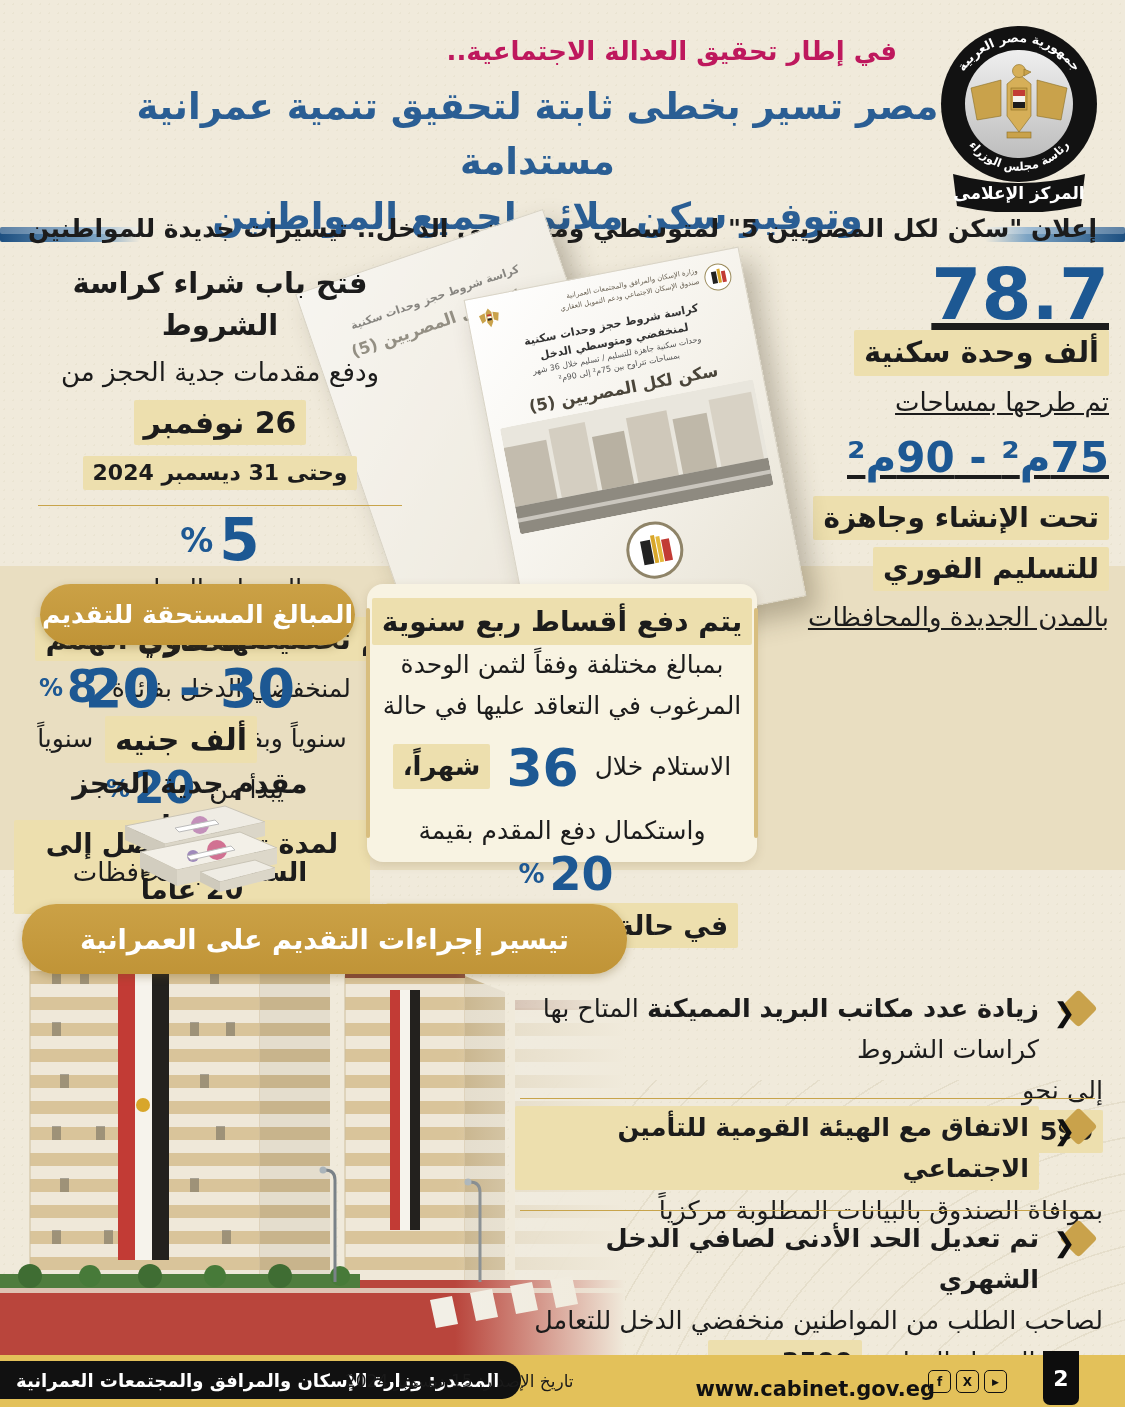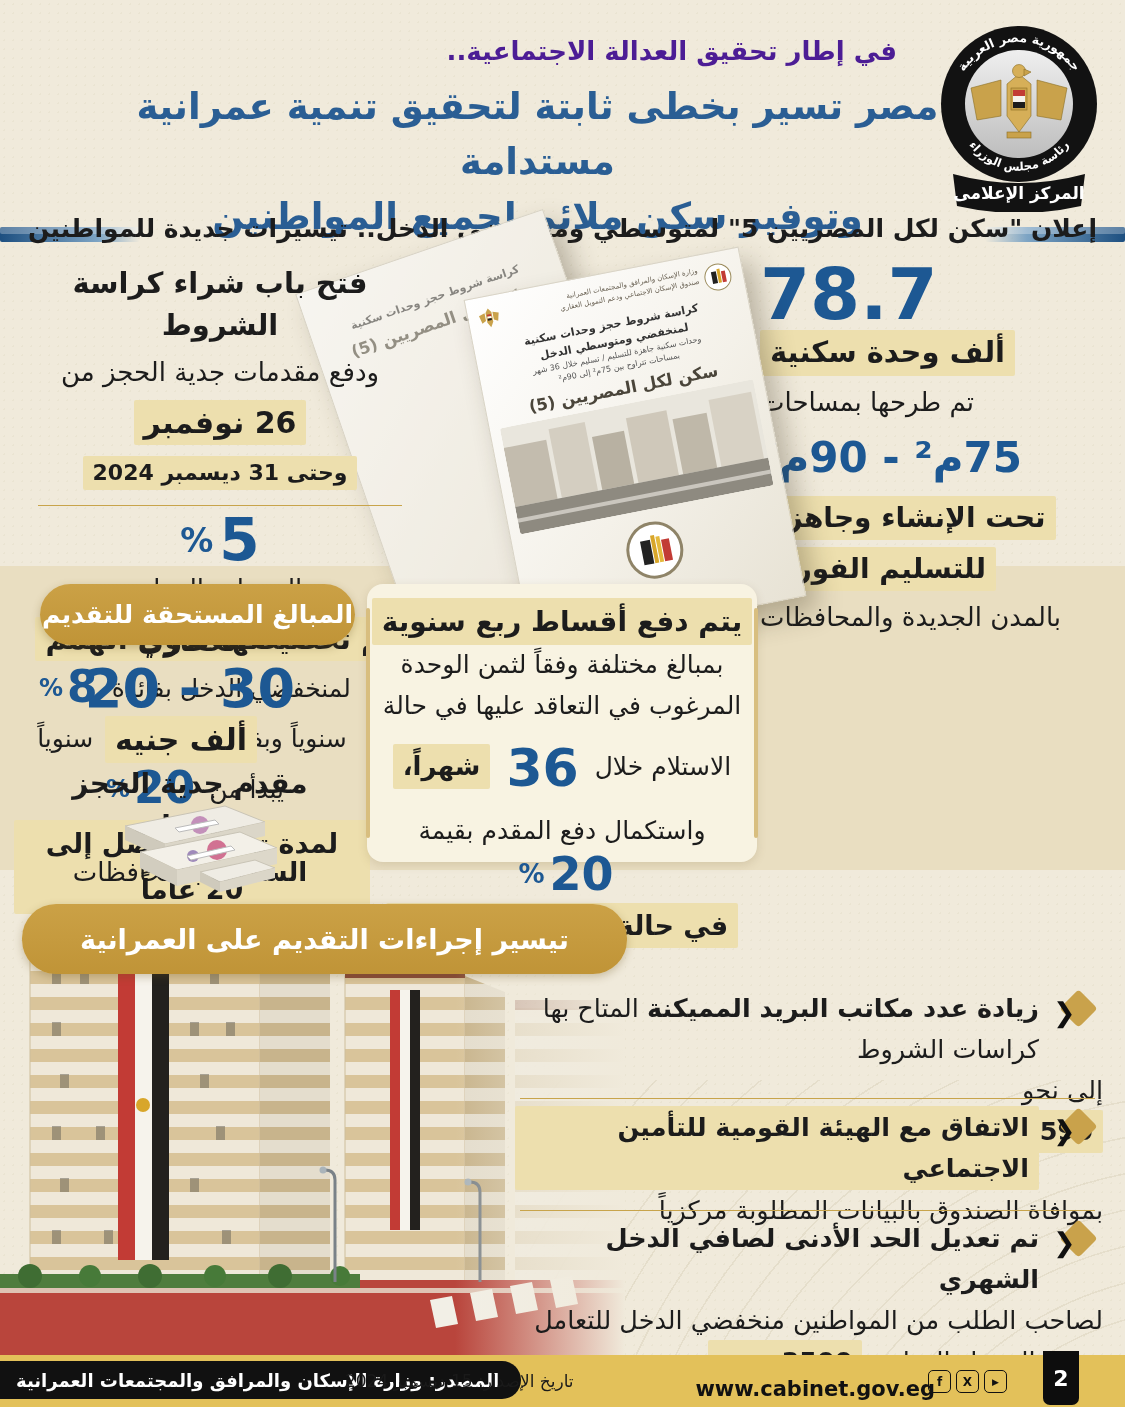--- a/index.html
+++ b/index.html
@@ -8,42 +8,42 @@
   #page::before{content:"";position:absolute;inset:0;
         background-image:radial-gradient(#e3dcc8 1px,transparent 1px);
         background-size:9px 9px;opacity:.45;pointer-events:none;z-index:0;}
   .abs{position:absolute;}
   .b{font-weight:bold;}
   .hl{background:#EDDFAE;padding:1px 10px;display:inline-block;font-weight:bold;border-radius:2px;}
   .z1{z-index:1;}
   .z2{z-index:2;}
 
   
-  .kicker{top:36px;right:228px;font-size:26px;font-weight:bold;color:#4c1d95;}
+  .kicker{top:36px;right:228px;font-size:26px;font-weight:bold;color:#be185d;}
   .title{top:80px;right:150px;left:100px;text-align:center;font-size:37px;font-weight:bold;
          color:#2A5E94;line-height:1.48;}
   
   .logo{top:24px;right:18px;width:172px;height:188px;}
   .logo svg{display:block;}
   
   .announce-text{top:214px;left:0;right:0;text-align:center;font-size:25px;font-weight:bold;white-space:nowrap;}
   .bar{top:227px;height:15px;width:140px;border-radius:2px;}
   .bar.l{left:0;background:linear-gradient(to right,#1D4F80,#7da4c4 70%,rgba(160,190,215,0));}
   .bar.r{right:0;background:linear-gradient(to left,#1D4F80,#7da4c4 70%,rgba(160,190,215,0));}
   .bar::after{content:"";position:absolute;inset:0 0 55% 0;background:rgba(255,255,255,.28);border-radius:2px;}
 
   
   .col-booking{top:262px;right:705px;left:20px;text-align:center;font-size:26px;line-height:1.45;}
   .col-booking .t1{font-size:29px;font-weight:bold;}
   .col-booking .row{margin-top:8px;}
   .divider-gold{border:0;border-top:1.5px solid #C8A44B;margin:14px 18px 4px 18px;}
   .pct{direction:ltr;display:inline-block;vertical-align:middle;color:#1D5893;font-weight:bold;}
   .pct .sign{font-size:33px;vertical-align:8px;margin-right:6px;}
   .pct .num{font-size:58px;line-height:1.05;}
-  .col-units{top:258px;left:760px;right:16px;text-align:left;font-size:26px;line-height:1.5;}
+  .col-units{top:258px;left:760px;right:16px;text-align:right;font-size:26px;line-height:1.5;text-decoration:underline;}
   .col-units .big{font-size:72px;line-height:1.0;color:#1D5893;font-weight:bold;direction:ltr;}
   .col-units .area{font-size:42px;color:#1D5893;font-weight:bold;margin:4px 0;}
   .col-units .row{margin-top:7px;}
   .hl-lg{font-size:29px;}
 
   
   .booklets{top:248px;right:330px;width:420px;height:330px;z-index:2;}
   .booklet{position:absolute;background:linear-gradient(135deg,#ffffff 0%,#f4f1e9 55%,#e7e2d4 100%);
            border:1px solid #d8d3c6;box-shadow:10px 16px 26px rgba(60,50,30,.30);
            padding:10px 10px 8px 10px;text-align:center;direction:rtl;overflow:hidden;}

